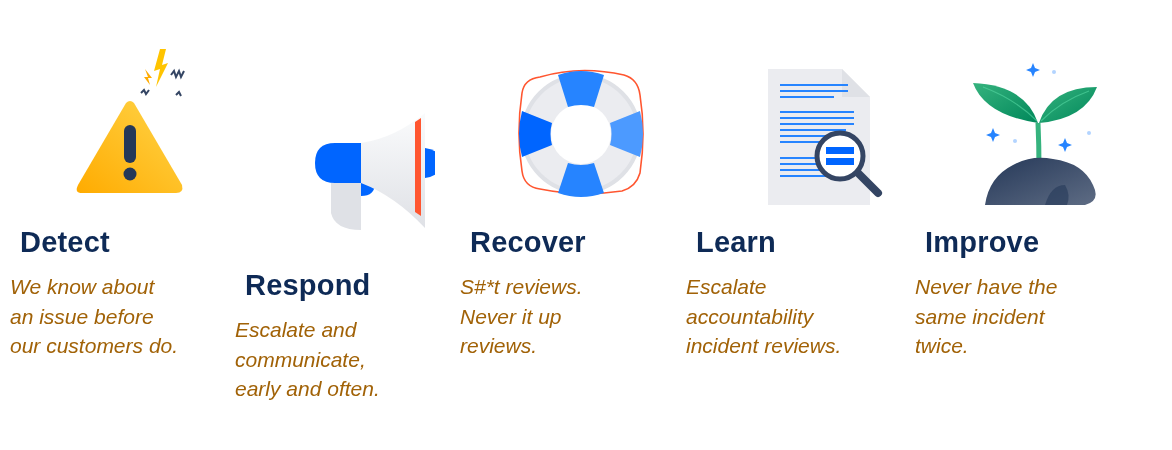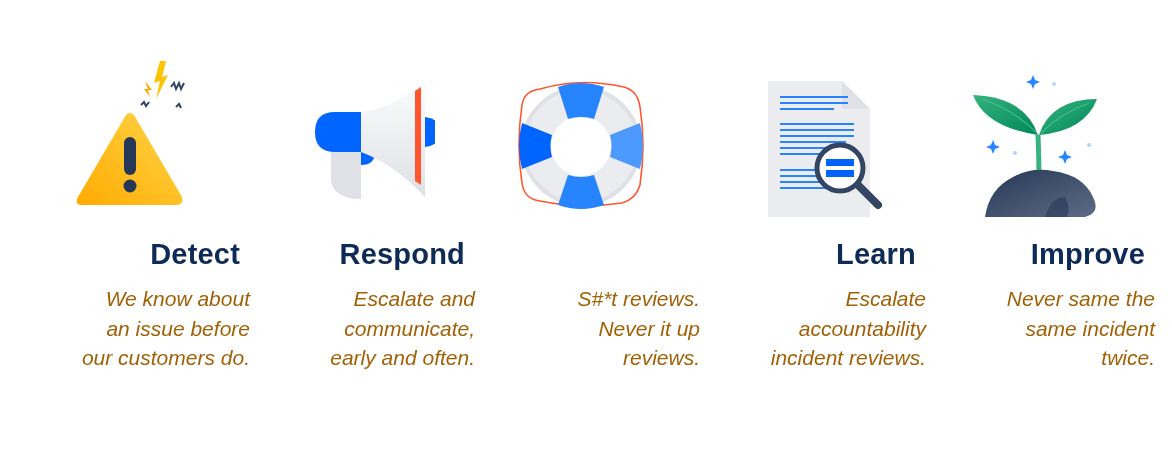--- a/index.html
+++ b/index.html
@@ -6,22 +6,22 @@
   body {
     width: 1172px; height: 450px; background: #ffffff;
     position: relative; overflow: hidden;
     font-family: "Liberation Sans", "DejaVu Sans", sans-serif;
     color: #172B4D;
   }
   .stage {
     position: absolute; left: 0; top: 0; width: 1172px; height: 450px;
   }
   .col {
-    position: absolute; top: 12px; width: 220px; height: 362px;
-    text-align: right;
+    position: absolute; top: 0; width: 220px; height: 362px;
+    text-align: left;
   }
   .icon {
     position: absolute; left: 50%; transform: translateX(-50%);
     top: 45px; width: 160px; height: 165px;
   }
   .icon svg { width: 160px; height: 165px; display: block; }
   .title {
     position: absolute; left: 0; right: 0; top: 224px;
     font-size: 29px; font-weight: 700; color: #0E2A56; letter-spacing: 0.2px;
     line-height: 36px;
@@ -62,21 +62,21 @@
       </svg>
     </div>
     <div class="title">Detect</div>
     <div class="desc">
       <span>We know about</span>
       <span>an issue before</span>
       <span>our customers do.</span>
     </div>
   </div>
 
-  <div class="col" style="left:245px;">
+  <div class="col" style="left:245px;margin-top:43px;">
     <div class="icon">
       <svg viewBox="0 0 160 165">
         <defs>
           <linearGradient id="mg" x1="0" y1="0" x2="0" y2="1">
             <stop offset="0" stop-color="#FAFBFC"></stop>
             <stop offset="1" stop-color="#DFE1E6"></stop>
           </linearGradient>
         </defs>
 
         <path d="M56,95 L86,95 L86,142 Q60,142 56,125 Z" fill="#DFE1E6"></path>
@@ -109,20 +109,21 @@
         <circle cx="81" cy="89" r="58" fill="#EBECF0"></circle>
         <circle cx="81" cy="89" r="58" fill="none" stroke="#DFE1E6" stroke-width="4"></circle>
         <circle cx="81" cy="89" r="30" fill="#ffffff"></circle>
 
         <path d="M58,30 Q81,22 104,30 L94,62 Q81,58 68,62 Z" fill="#2684FF"></path>
         <path d="M58,148 Q81,156 104,148 L94,118 Q81,122 68,118 Z" fill="#2684FF"></path>
         <path d="M22,66 Q16,89 22,112 L52,100 Q49,89 52,78 Z" fill="#0065FF"></path>
         <path d="M140,66 Q146,89 140,112 L110,100 Q113,89 110,78 Z" fill="#4C9AFF"></path>
       </svg>
     </div>
+    <div class="title">Recover</div>
     <div class="desc">
       <span>S#*t reviews.</span>
       <span>Never it up</span>
       <span>reviews.</span>
     </div>
   </div>
 
   <div class="col" style="left:696px;">
     <div class="icon">
       <svg viewBox="0 0 160 165">
@@ -187,19 +188,19 @@
         <path d="M84,78 Q96,42 142,42 Q130,74 84,78 Z" fill="url(#lg1)"></path>
         <path d="M28,42 Q60,54 82,76" stroke="#57D9A3" stroke-width="1.2" fill="none" opacity="0.6"></path>
         <path d="M134,46 Q106,56 86,76" stroke="#57D9A3" stroke-width="1.2" fill="none" opacity="0.6"></path>
 
         <path d="M30,160 Q34,132 58,120 Q76,110 98,114 Q128,118 138,140 Q146,156 130,160 Z" fill="url(#rock)"></path>
         <path d="M90,160 Q96,140 110,140 Q116,150 112,160 Z" fill="#253858" opacity="0.6"></path>
       </svg>
     </div>
     <div class="title">Improve</div>
     <div class="desc">
-      <span>Never same the</span>
+      <span>Never have the</span>
       <span>same incident</span>
       <span>twice.</span>
     </div>
   </div>
 
 </div>
 
 </body></html>

